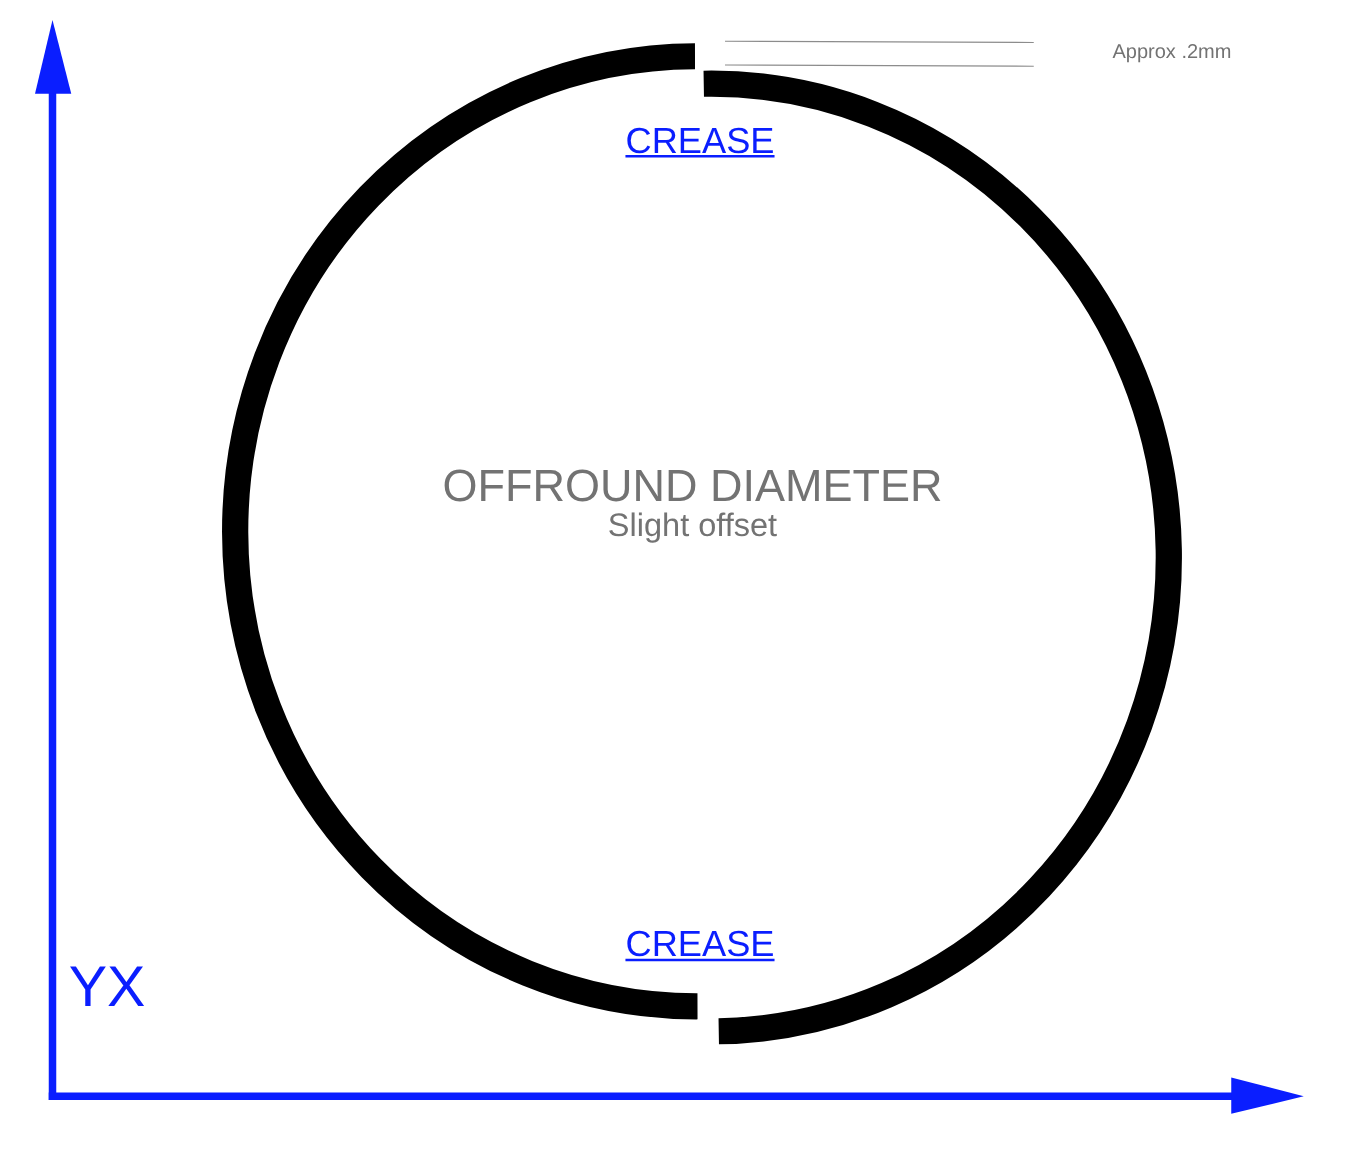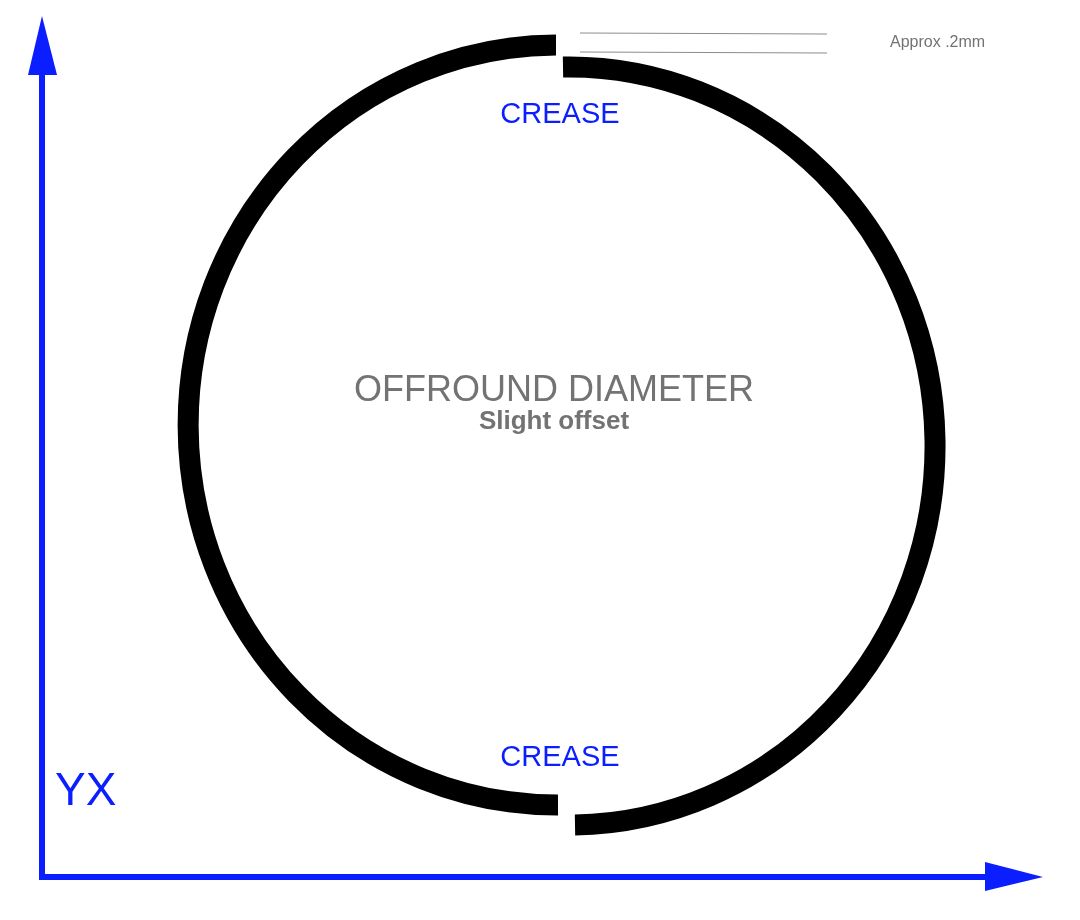--- a/index.html
+++ b/index.html
@@ -1,22 +1,22 @@
 <!DOCTYPE html>
 <html><head>
 <meta charset="utf-8">
 <style>
   html, body { margin: 0; padding: 0; background: #ffffff; }
   body { width: 1080px; height: 920px; position: relative; overflow: hidden; font-family: "Liberation Sans", sans-serif; }
   svg { position: absolute; left: 0; top: 0; }
   .lbl { position: absolute; white-space: nowrap; font-family: "Liberation Sans", sans-serif; }
-  .crease { color: #0a1eff; font-size: 29px; left: 497px; width: 126px; text-align: center; }
+  .crease { color: #0a1eff; font-size: 29px; left: 497px; width: 126px; text-align: center; text-decoration: underline; }
   .axis-label { color: #0a1eff; font-size: 46px; left: 55px; top: 762px; }
   .center-title { color: #737373; font-size: 36px; left: 354px; width: 400px; text-align: center; top: 368px; }
-  .center-sub { color: #737373; font-size: 26px; font-weight: bold; left: 354px; width: 400px; text-align: center; top: 405px; }
+  .center-sub { color: #737373; font-size: 26px; font-weight: normal; left: 354px; width: 400px; text-align: center; top: 405px; }
   .approx { color: #737373; font-size: 16px; left: 842px; top: 33px; margin-left: 48px; }
 </style>
 </head>
 <body>
 
 <svg width="1080" height="920" viewBox="0 0 1080 920">
 
   <line x1="42" y1="70" x2="42" y2="880" stroke="#0a1eff" stroke-width="6"></line>
   <polygon points="42,16 28,75 57,75" fill="#0a1eff"></polygon>
 

